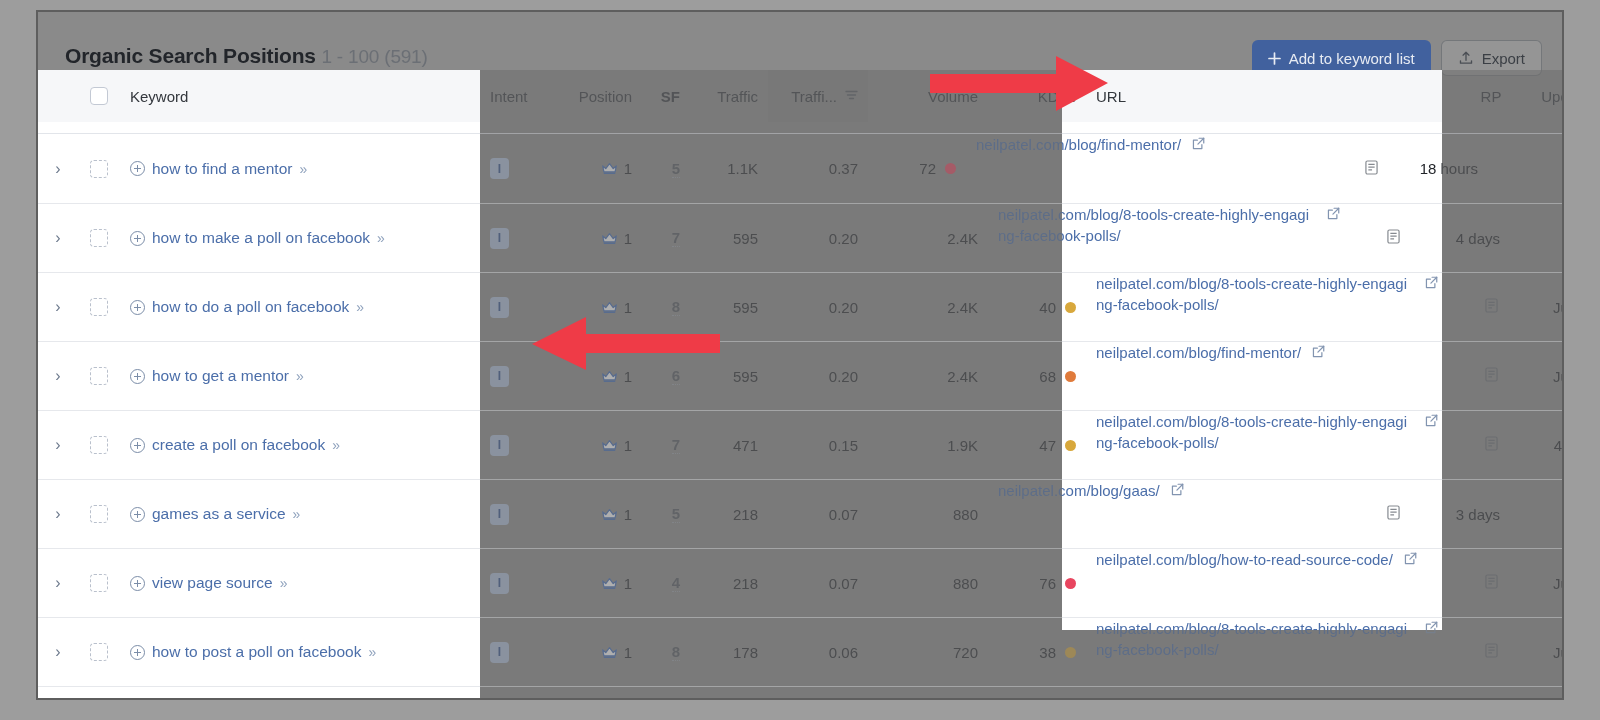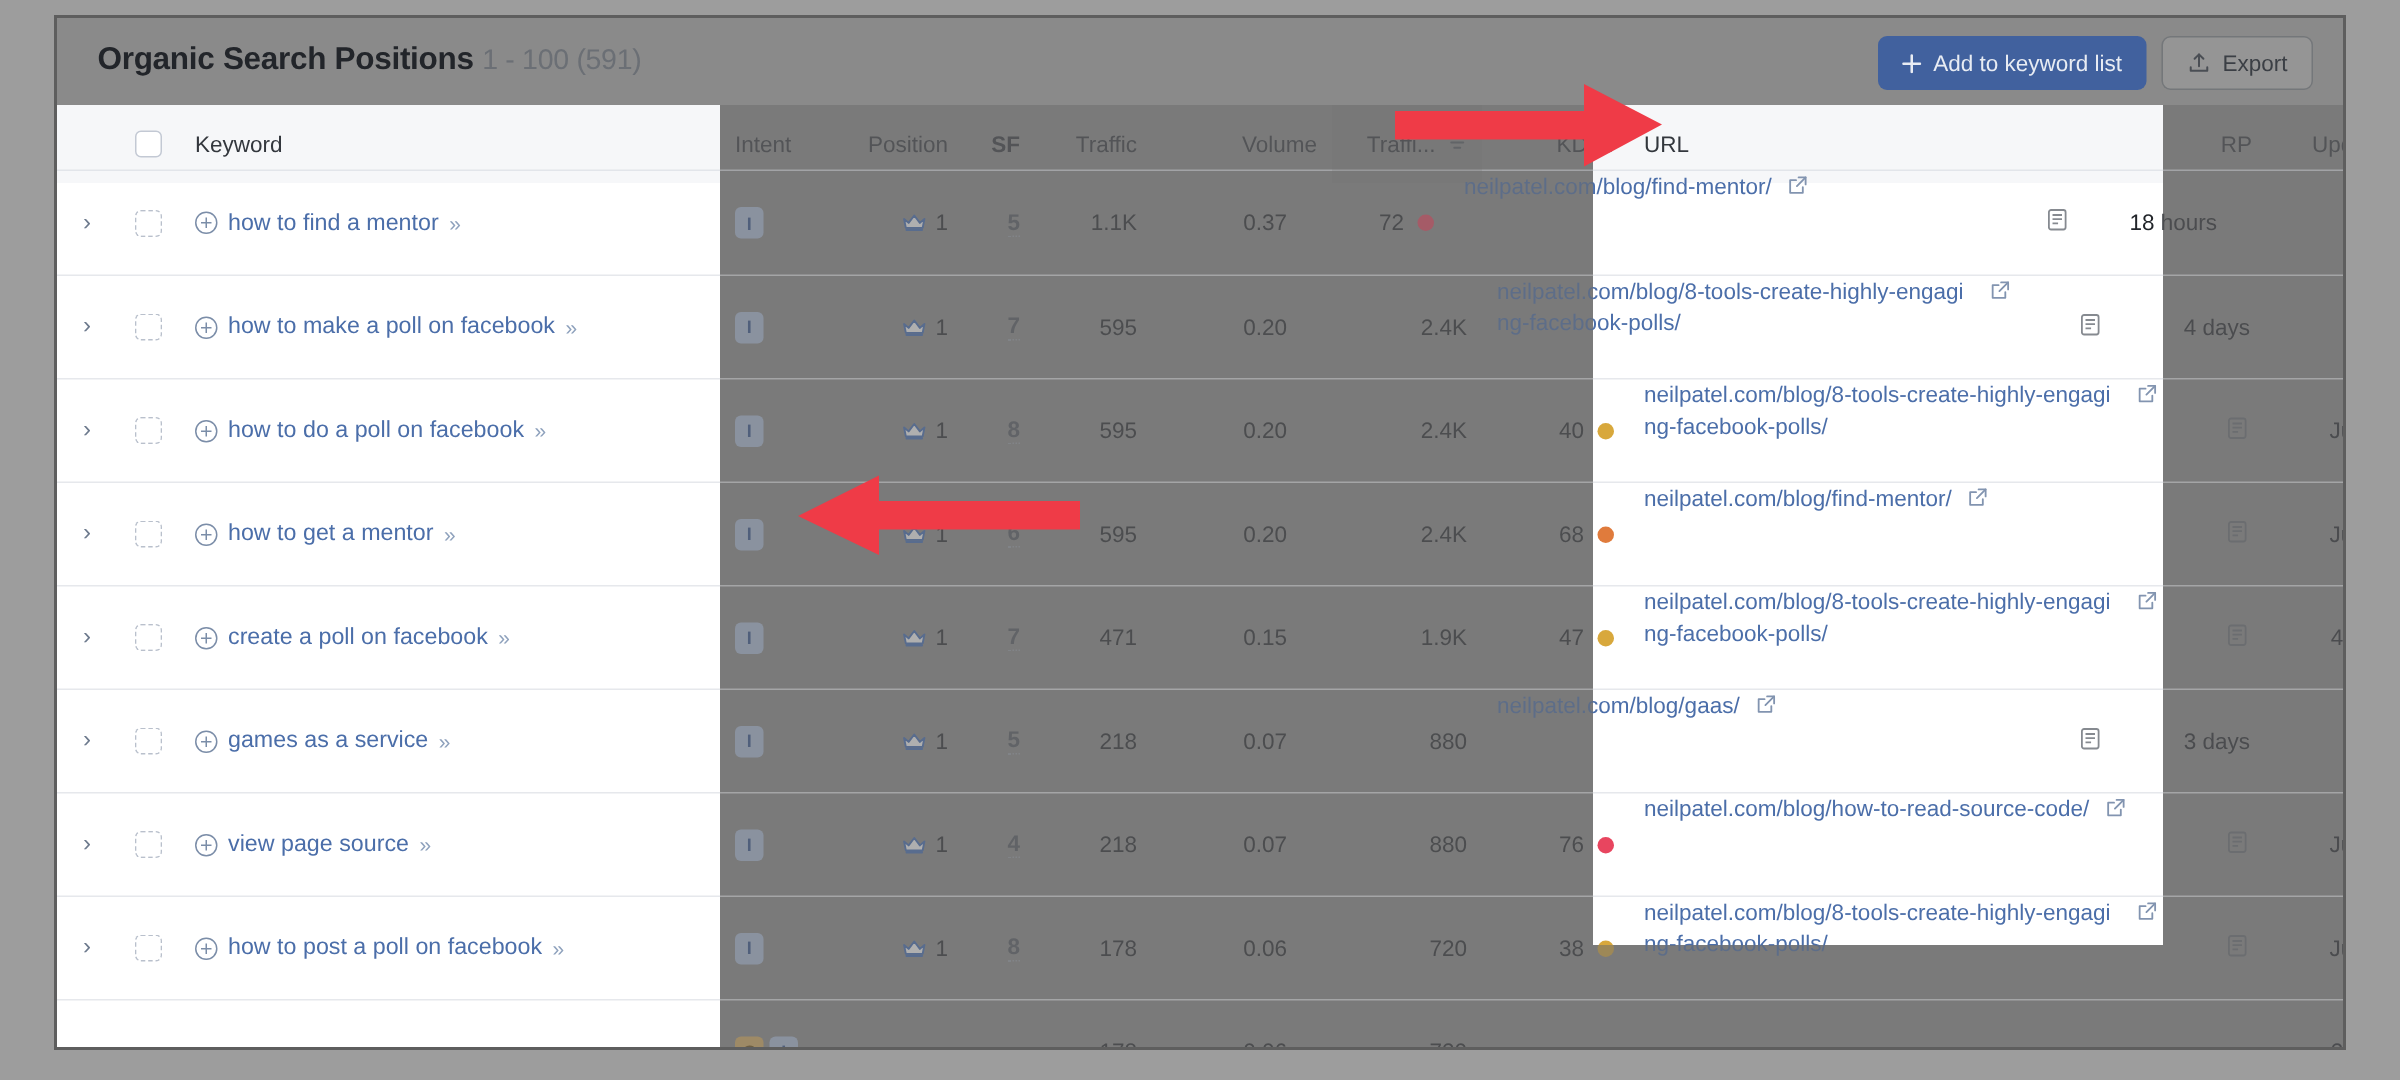--- a/index.html
+++ b/index.html
@@ -16,21 +16,21 @@
     left: 36px; top: 10px;
     width: 1528px; height: 690px;
     background: #8a8a8a;
     border: 2px solid #5e5e5e;
     overflow: hidden;
   }
 
   
   #panel-header {
     position: absolute;
-    left: 0; top: 0;
+    left: 0; top: 16px;
     width: 100%; height: 60px;
   }
   #page-title {
     position: absolute;
     left: 27px; top: 16px;
     font-size: 21px;
     font-weight: bold;
     color: #22252a;
     letter-spacing: -0.2px;
     white-space: nowrap;
@@ -88,21 +88,21 @@
     width: 100%;
     height: 632px;
     overflow: hidden;
   }
   .thead, .trow {
     display: flex;
     align-items: stretch;
     width: 100%;
   }
   .thead {
-    height: 44px;
+    height: 64px;
     font-size: 15px;
     color: #33373d;
   }
   .th, .td {
     display: flex;
     align-items: center;
     padding: 0 10px;
     flex: none;
   }
   .thead .th { height: 52px; }
@@ -288,29 +288,29 @@
       <div class="thead head-sep">
         <div class="th c-exp"></div>
         <div class="th c-chk">
           <span class="chk chk-head"></span>
         </div>
         <div class="th c-kw">Keyword</div>
         <div class="th c-intent">Intent</div>
         <div class="th c-pos">Position</div>
         <div class="th c-sf">SF</div>
         <div class="th c-traf">Traffic</div>
-        <div class="th c-vol">Volume</div>
         <div class="th c-tperc" style="background:rgba(120,120,120,0.22); gap:8px;">
           <span>Traffi...</span>
           <span class="ico">
             <svg width="13" height="12" viewBox="0 0 13 12">
                 <path d="M1 1.5h11M2.5 5h8M4.5 8.5h4" stroke="#555a61" stroke-width="1.3" stroke-linecap="round"></path>
               </svg>
           </span>
         </div>
+        <div class="th c-vol">Volume</div>
         <div class="th c-kd">KD %</div>
         <div class="th c-url">URL</div>
         <div class="th c-serp">RP</div>
         <div class="th c-upd">Updated</div>
       </div>
 
       <div id="rows">
           <div class="trow">
             <div class="td c-exp">
               <span class="chev-right">›</span>

